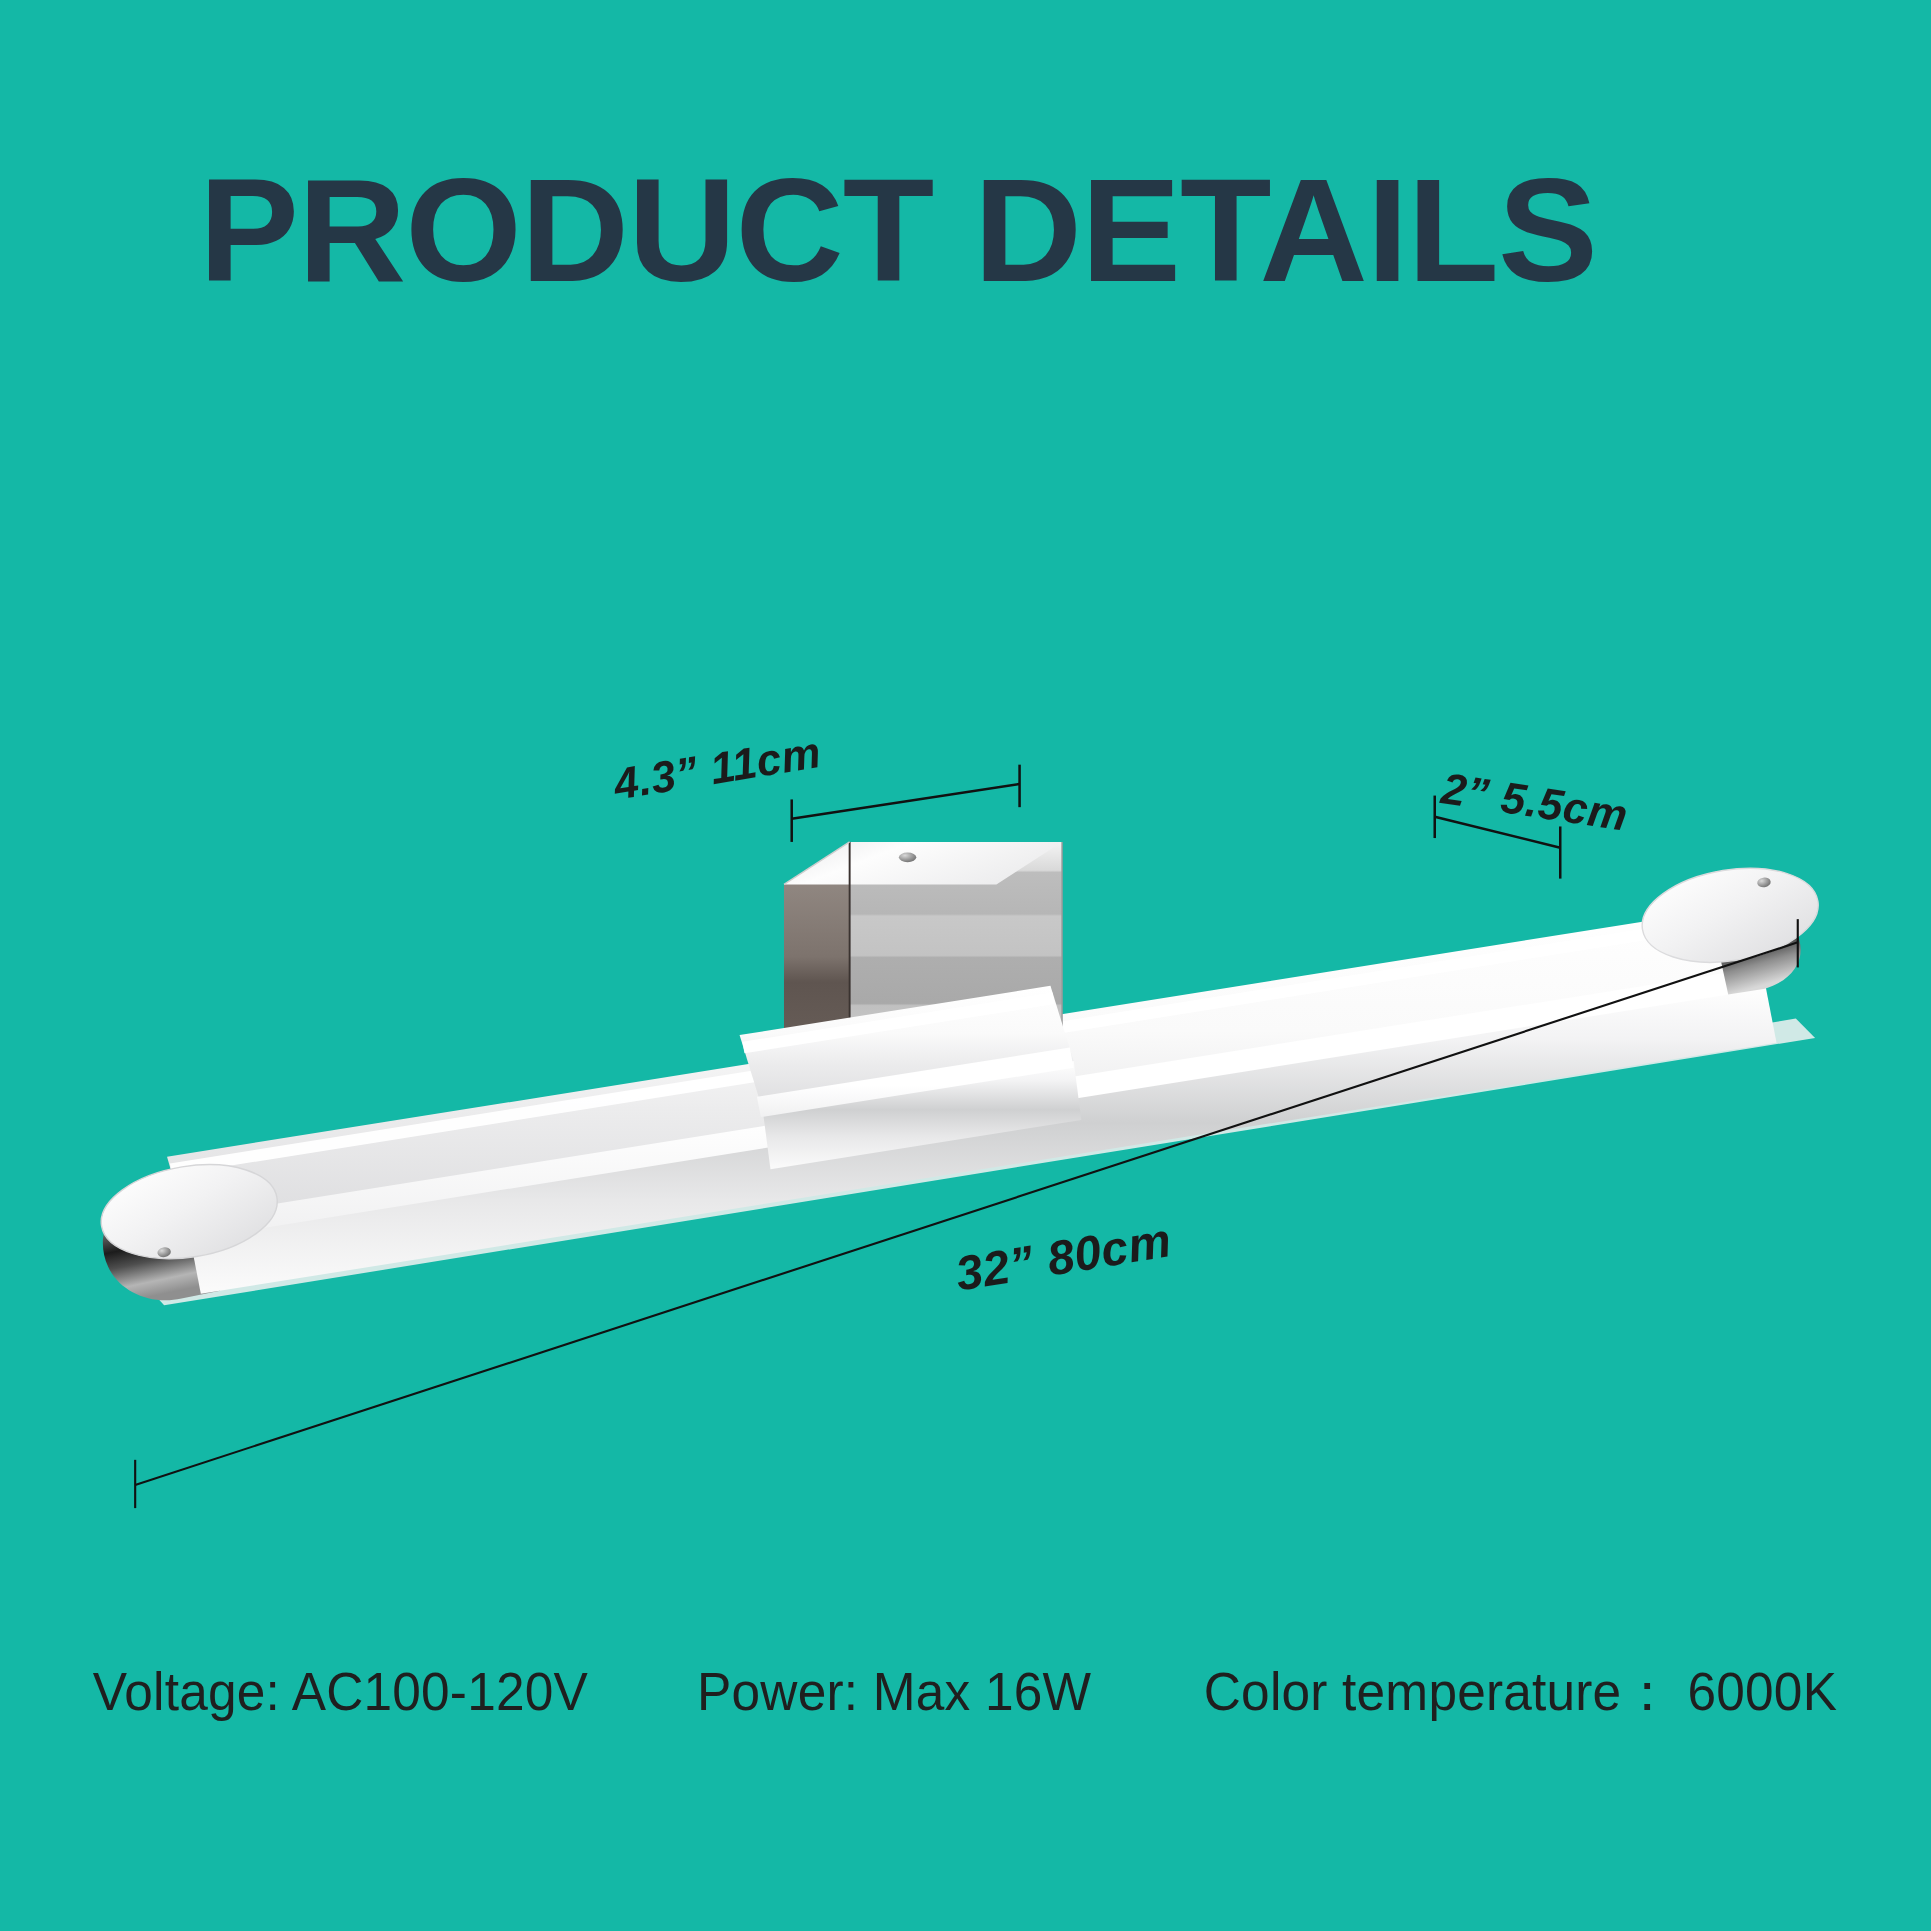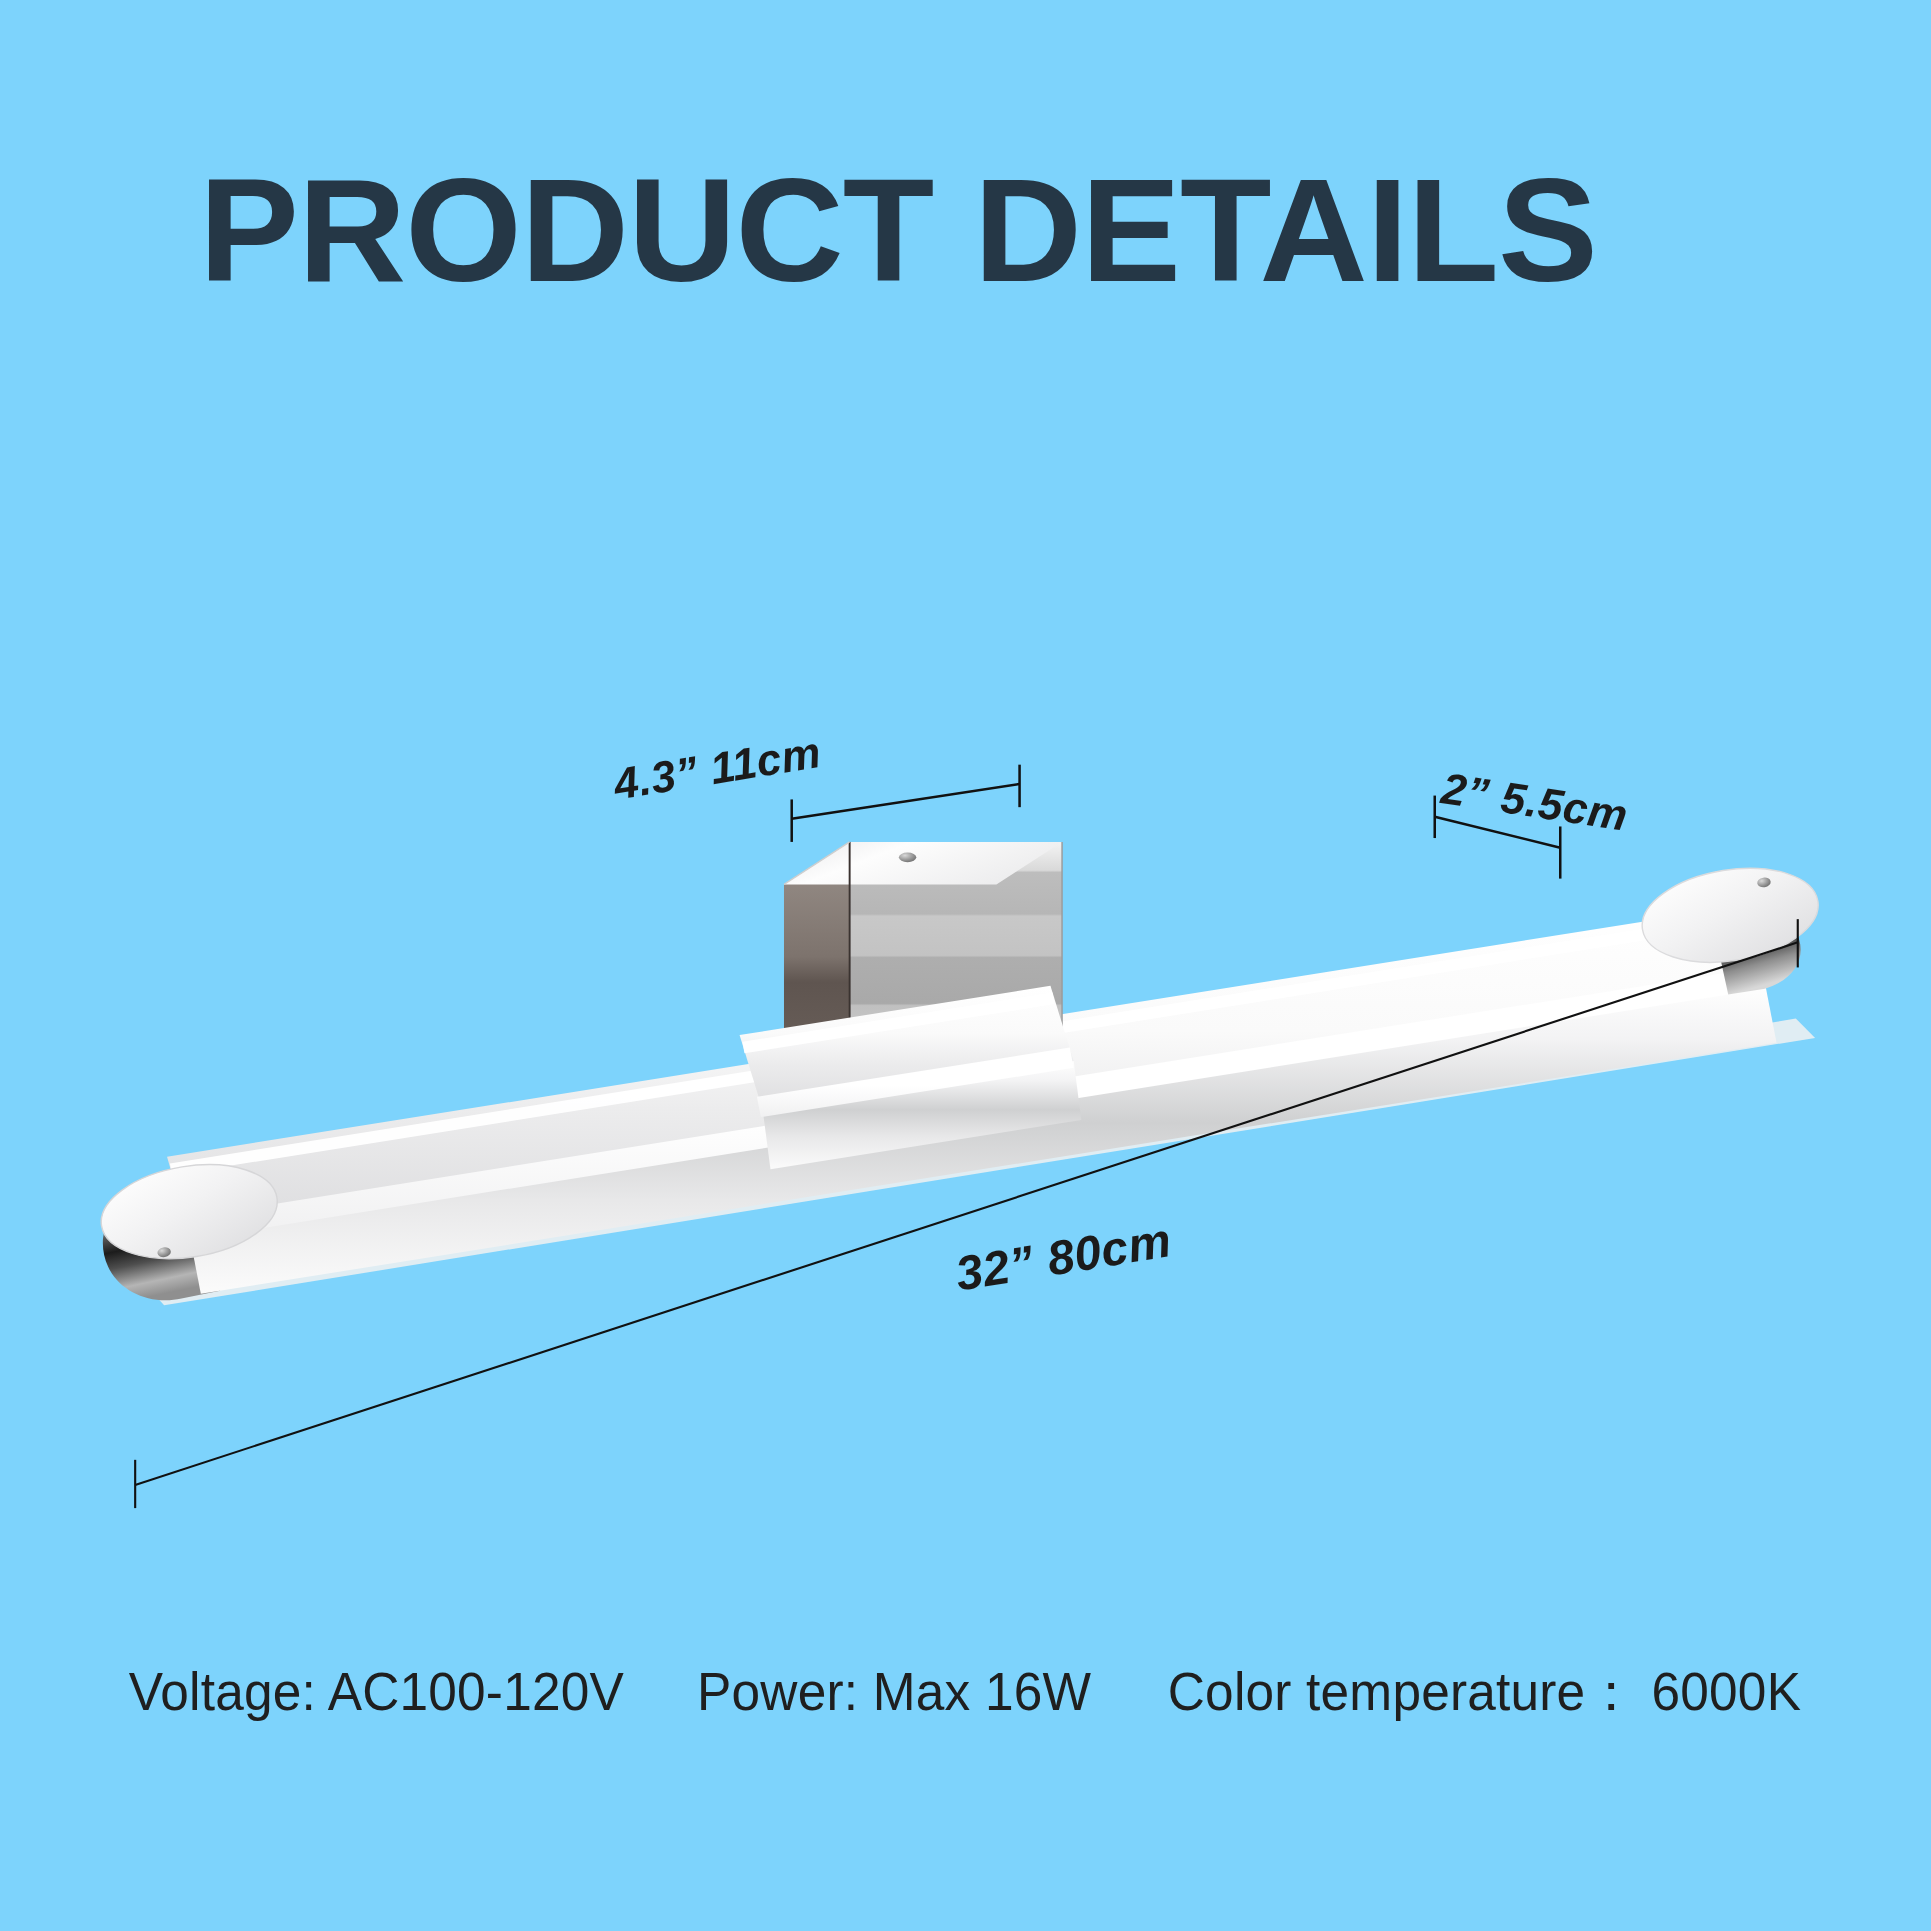--- a/index.html
+++ b/index.html
@@ -5,21 +5,21 @@
 <style>
   html, body {
     margin: 0;
     padding: 0;
     background: #ffffff;
   }
   #page {
     position: relative;
     width: 1931px;
     height: 1931px;
-    background: #7dd3fc;
+    background: #14b8a6;
     overflow: hidden;
     font-family: "Liberation Sans", "DejaVu Sans", sans-serif;
   }
 
   
   #page-title {
     position: absolute;
     left: 199px;
     top: 157px;
     font-family: "Liberation Sans Narrow", "Liberation Sans", "DejaVu Sans", sans-serif;
@@ -77,21 +77,21 @@
 
   
   #specs {
     position: absolute;
     left: 0;
     top: 1657px;
     width: 1931px;
     display: flex;
     justify-content: center;
     align-items: baseline;
-    gap: 60px;
+    gap: 96px;
     font-family: "Liberation Sans Narrow", "Liberation Sans", "DejaVu Sans", sans-serif;
   }
   .spec-item {
     font-size: 53px;
     font-weight: 400;
     color: #1f1f1f;
     white-space: nowrap;
     letter-spacing: 0.2px;
     transform: scaleX(0.97);
   }

